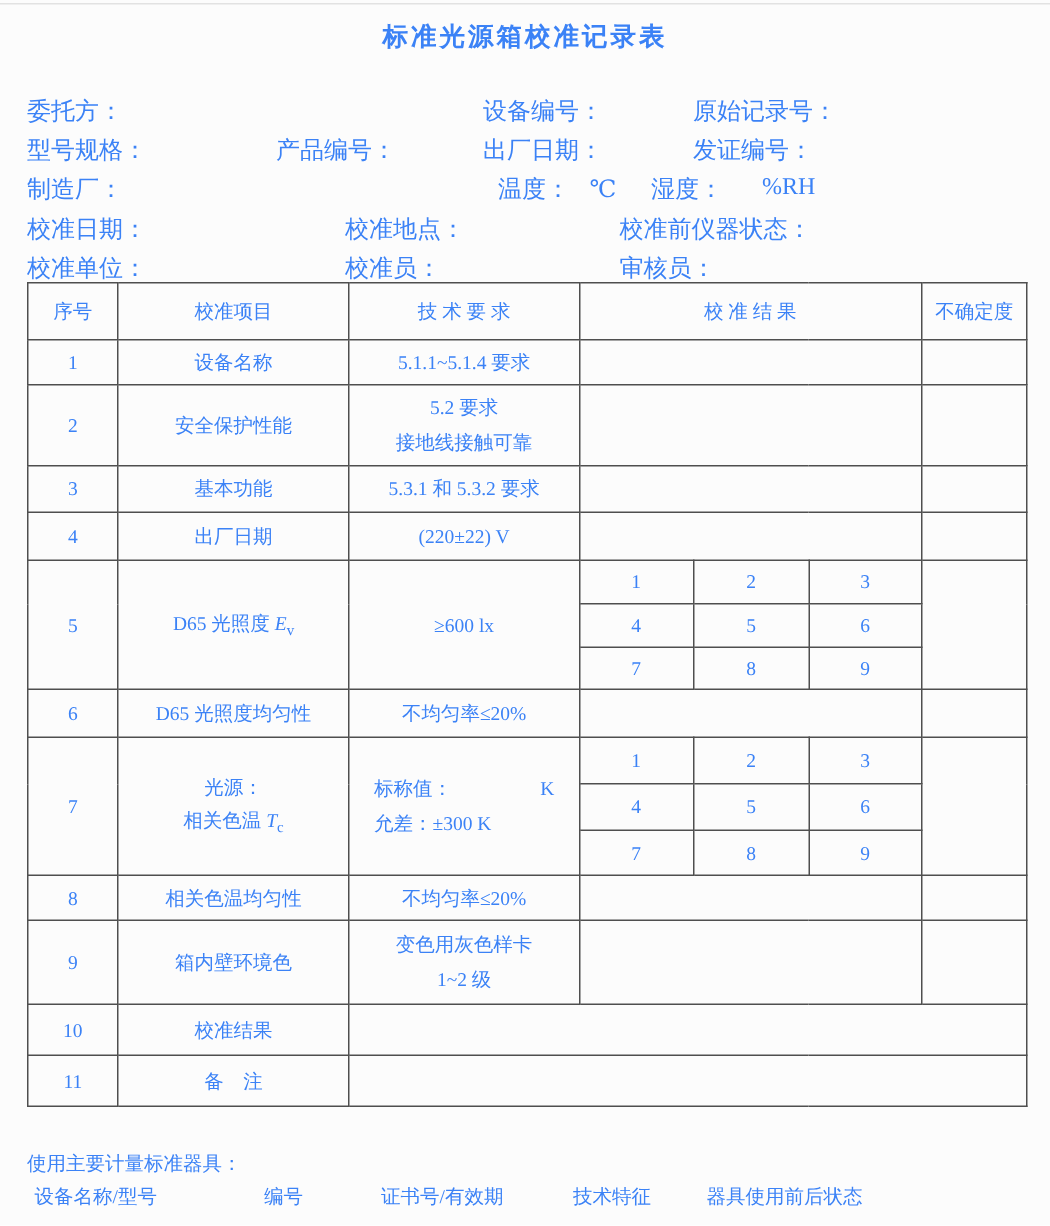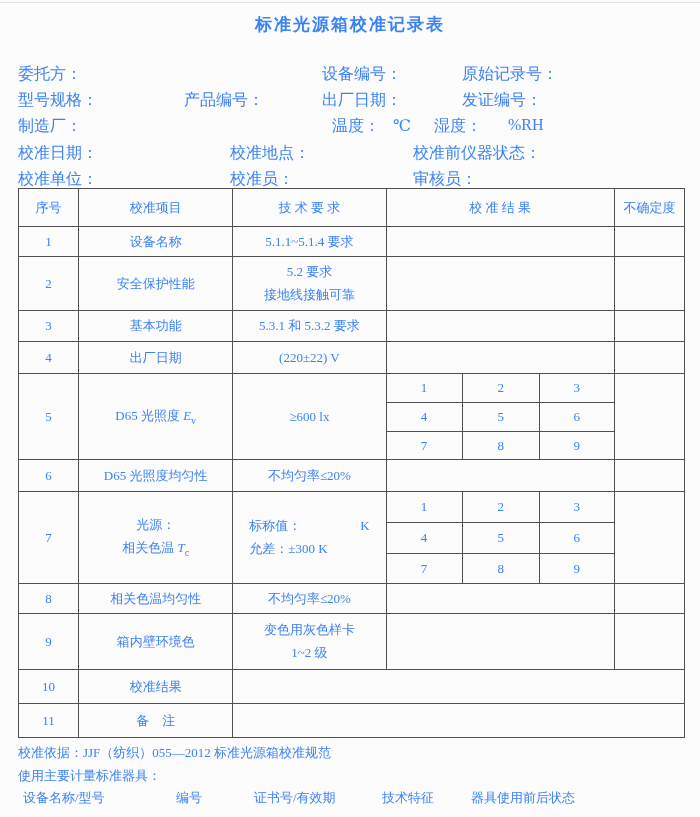--- a/index.html
+++ b/index.html
@@ -201,21 +201,20 @@
     </tr>
 
     <tr style="height:34px">
       <td>11</td>
       <td>备　注</td>
       <td colspan="5"></td>
     </tr>
   </tbody>
     </table>
 
-  <span class="foot" style="left:18px;top:744px">校准依据：JJF（纺织）055—2012 标准光源箱校准规范</span>
   <span class="foot" style="left:18px;top:767px">使用主要计量标准器具：</span>
 
   <span class="foot" style="left:23px;top:789px">设备名称/型号</span>
   <span class="foot" style="left:176px;top:789px">编号</span>
   <span class="foot" style="left:254px;top:789px">证书号/有效期</span>
   <span class="foot" style="left:382px;top:789px">技术特征</span>
   <span class="foot" style="left:471px;top:789px">器具使用前后状态</span>
 </div>
 
 </body></html>

